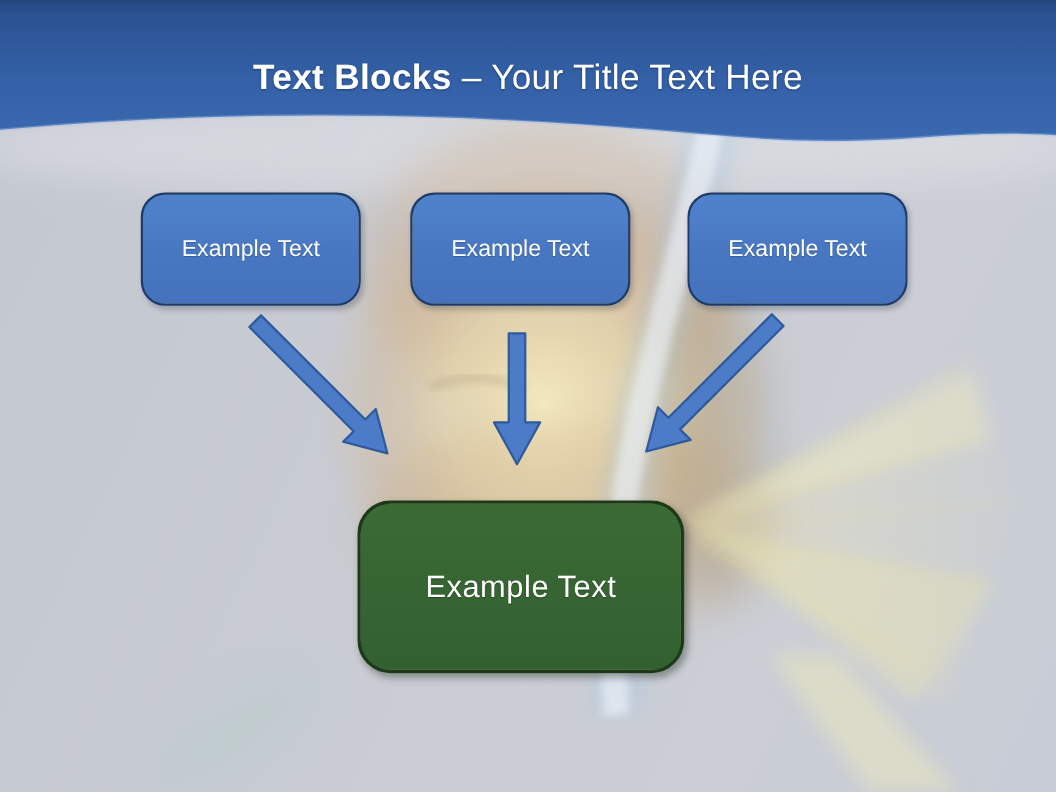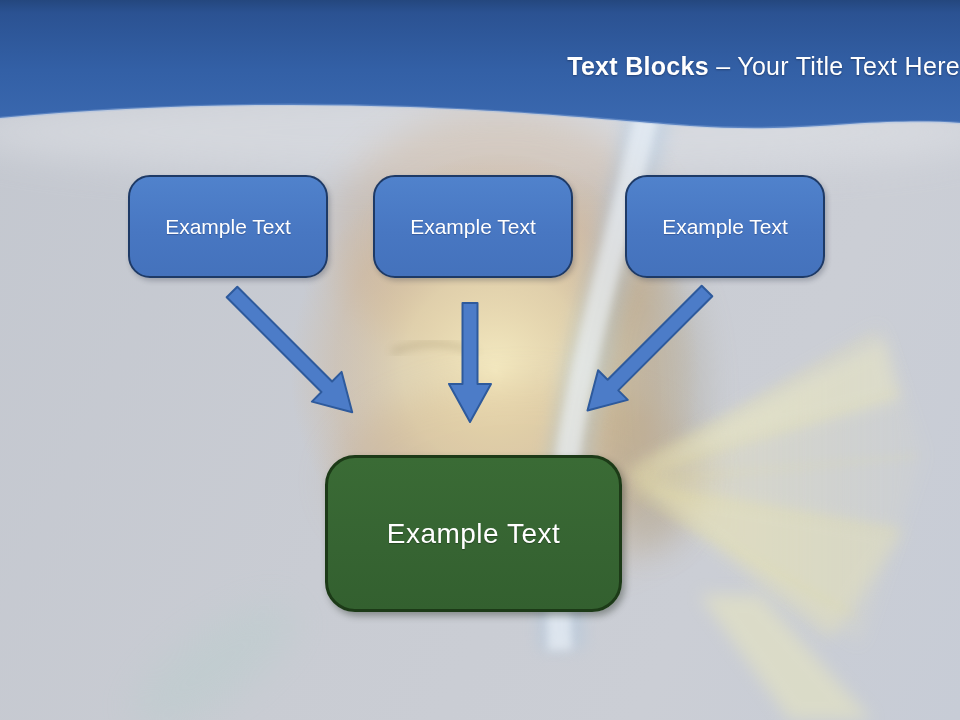--- a/index.html
+++ b/index.html
@@ -5,21 +5,21 @@
   html,body { margin:0; padding:0; background:#888; }
   .slide {
     position:relative; width:960px; height:720px; overflow:hidden;
     background:linear-gradient(115deg,#c3c7cf 0%,#c9ccd3 45%,#cbced5 75%,#c7ccd6 100%);
     font-family:"Liberation Sans", sans-serif;
   }
   .bg-photo, .arrow-layer { position:absolute; left:0; top:0; }
   .header-banner { position:absolute; left:0; top:0; }
   .slide-title {
     position:absolute; left:0; top:52px; width:100%; margin:0;
-    text-align:right; color:#ffffff; font-size:25px; font-weight:normal;
+    text-align:center; color:#ffffff; font-size:32px; font-weight:normal;
     letter-spacing:0.3px; text-shadow:0 1px 2px rgba(0,0,20,0.35);
   }
   .slide-title .title-bold { font-weight:bold; }
   .block {
     position:absolute; top:175px; width:200px; height:103px;
     background:linear-gradient(180deg,#5082cc 0%,#4877c2 55%,#4472bc 100%);
     border:2.5px solid #1e3a66; border-radius:22px;
     display:flex; align-items:center; justify-content:center;
     color:#ffffff; font-size:21px; text-shadow:0 1px 1px rgba(0,0,40,0.25);
     box-shadow:2px 3px 5px rgba(30,40,60,0.25);

